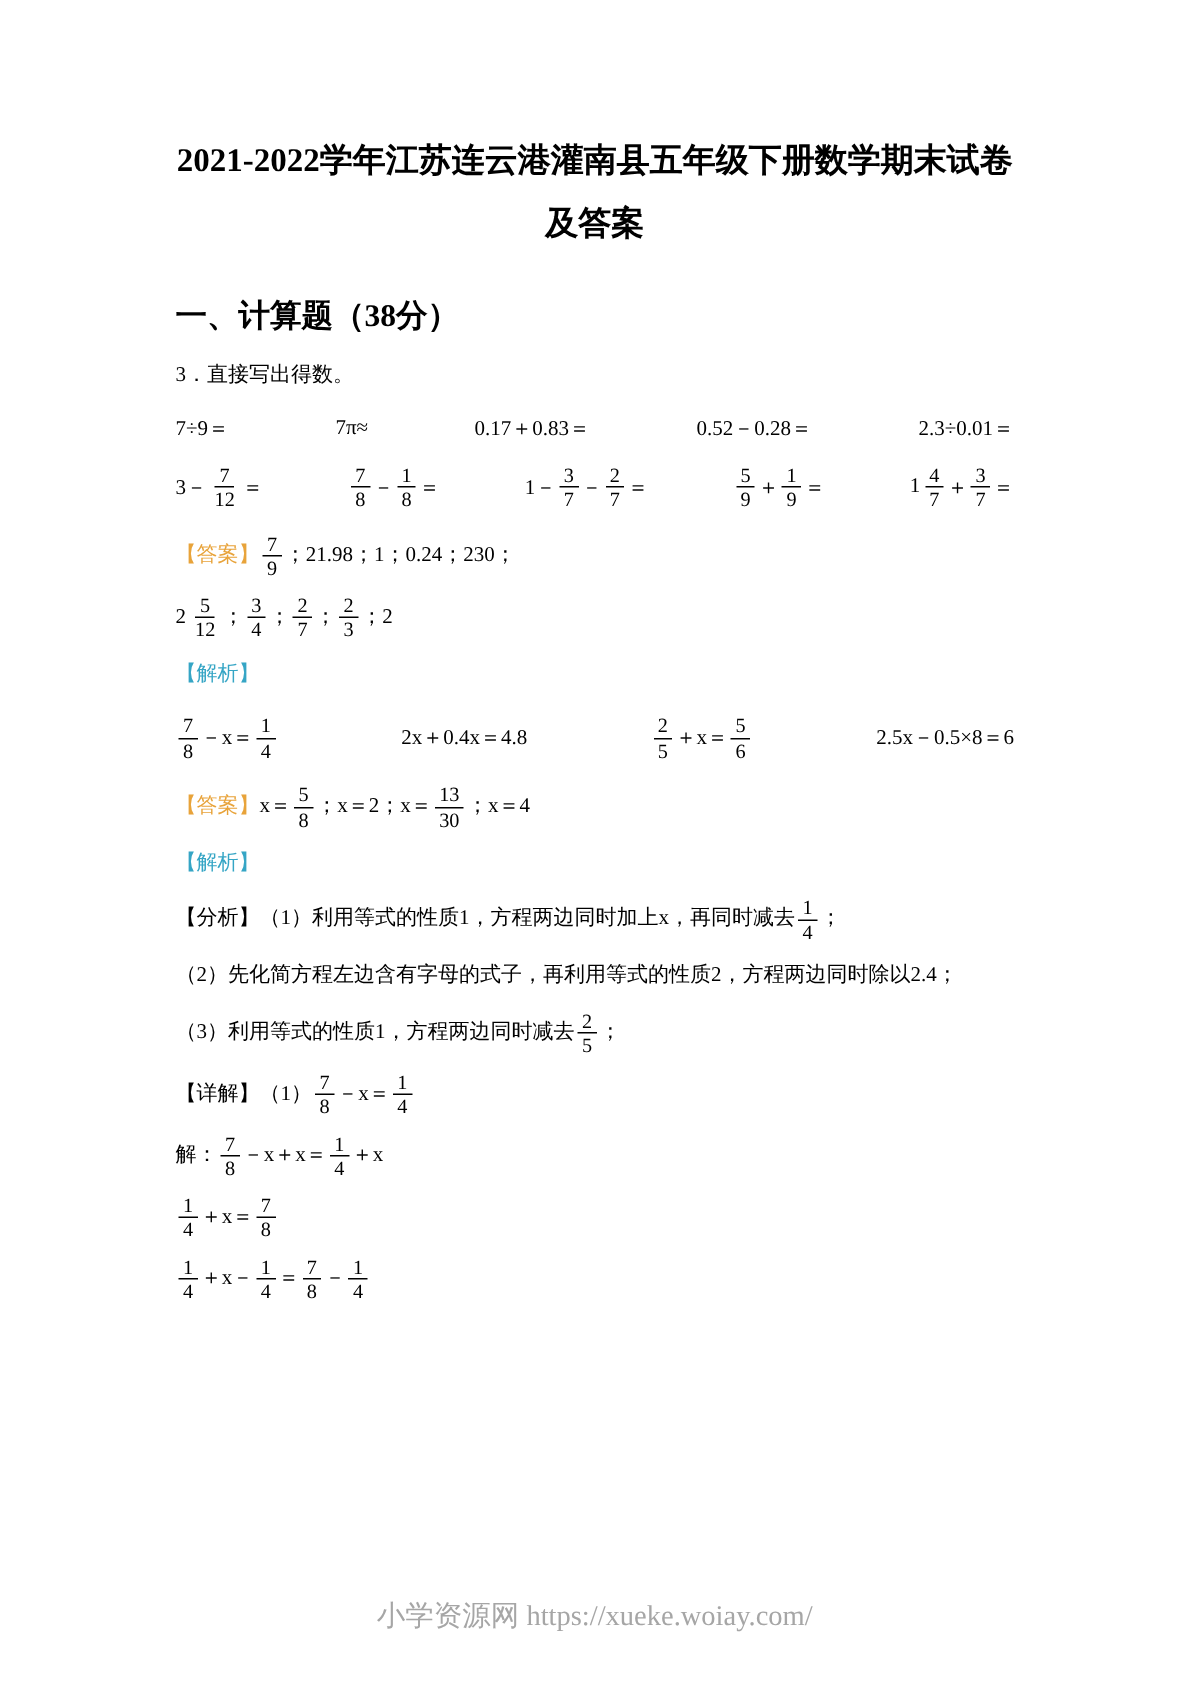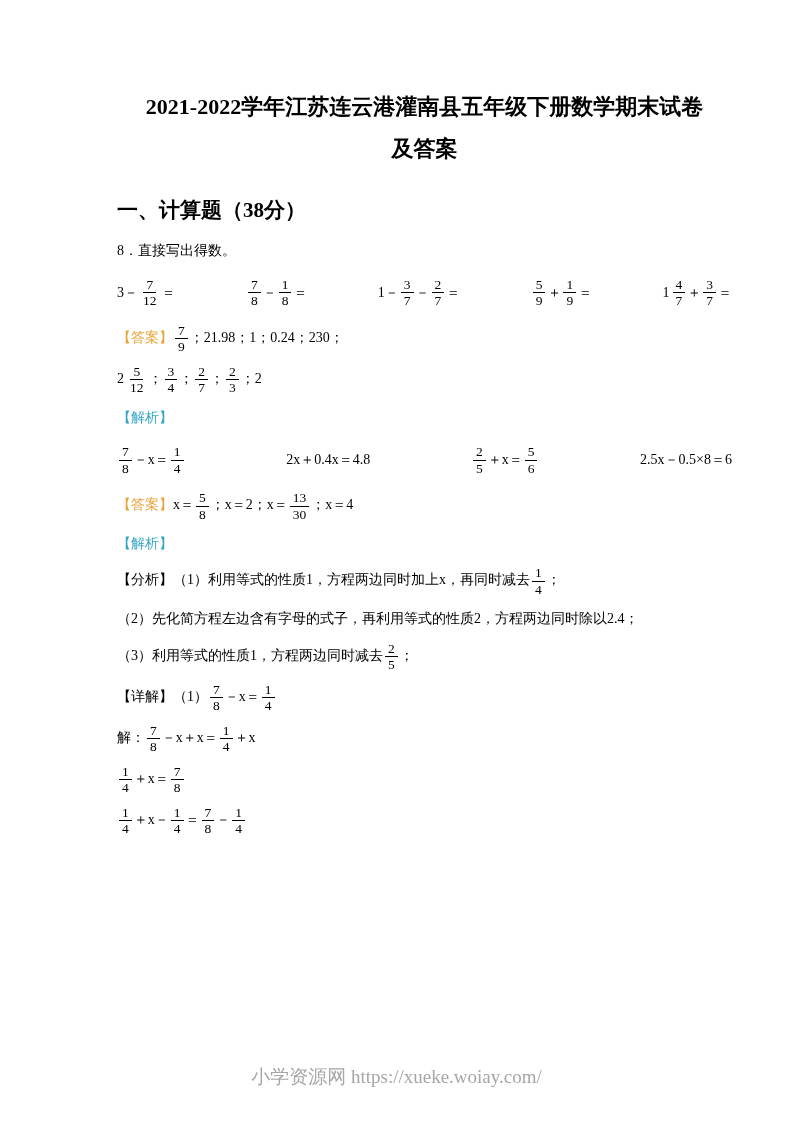--- a/index.html
+++ b/index.html
@@ -5,21 +5,21 @@
   * { box-sizing: border-box; margin: 0; padding: 0; }
   html, body { background: #ffffff; }
   body {
     width: 793px; height: 1122px;
     font-family: "Liberation Serif", "DejaVu Serif", serif;
     color: #000;
   }
   .page {
     position: relative;
     width: 793px; height: 1122px;
-    padding: 86px 61px 0 117px;
+    padding: 86px 117px 0 117px;
     overflow: hidden;
     background: #fff;
   }
   .title {
     font-size: 22px;
     font-weight: bold;
     text-align: center;
     line-height: 1.9;
     margin-bottom: 26px;
   }
@@ -58,21 +58,38 @@
 </head>
 <body>
 
 <div class="page">
   <div class="title">
     <div>2021-2022学年江苏连云港灌南县五年级下册数学期末试卷</div>
     <div>及答案</div>
   </div>
   <div class="content">
       <div class="heading"><span>一、计算题（38分）</span></div>
-      <div class="para"><span>8．直接写出得数。</span></div>
+      <div class="para"><span>3．直接写出得数。</span></div>
+      <div class="row">
+        <div class="cell">
+          <span>7÷9＝</span>
+        </div>
+        <div class="cell">
+          <span>7π≈</span>
+        </div>
+        <div class="cell">
+          <span>0.17＋0.83＝</span>
+        </div>
+        <div class="cell">
+          <span>0.52－0.28＝</span>
+        </div>
+        <div class="cell">
+          <span>2.3÷0.01＝</span>
+        </div>
+      </div>
       <div class="row">
         <div class="cell">
           <span>3－</span>
           <span class="frac">
             <span class="num">7</span>
             <span class="den">12</span>
           </span>
           <span>＝</span>
         </div>
         <div class="cell">

